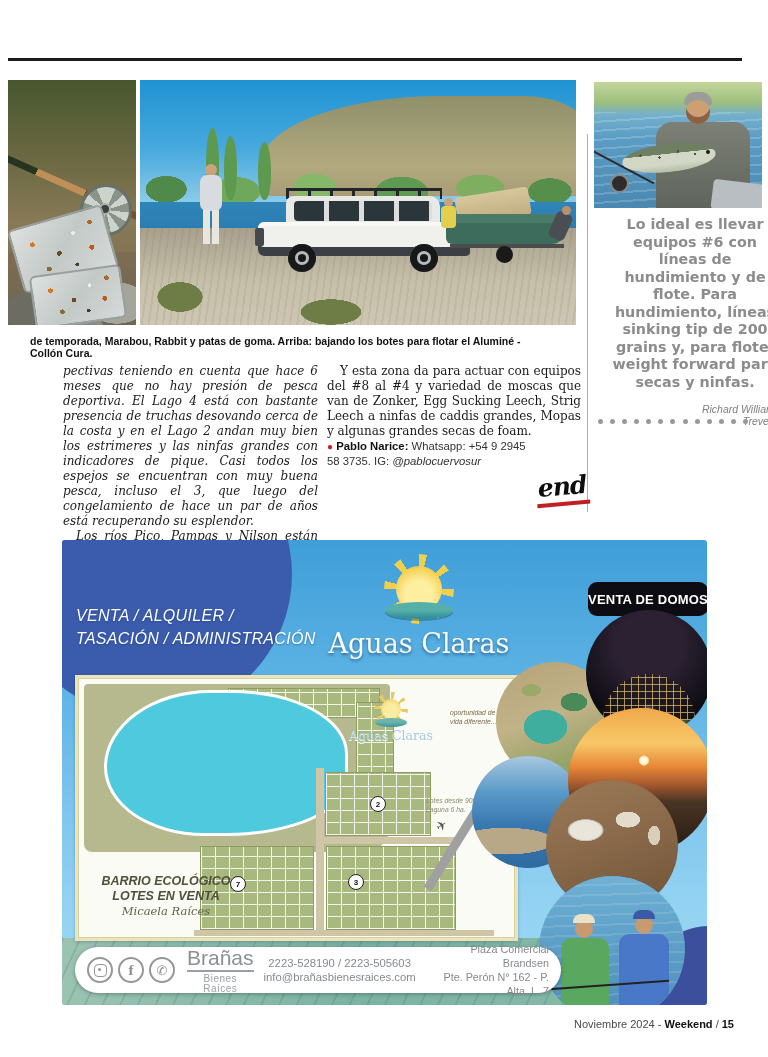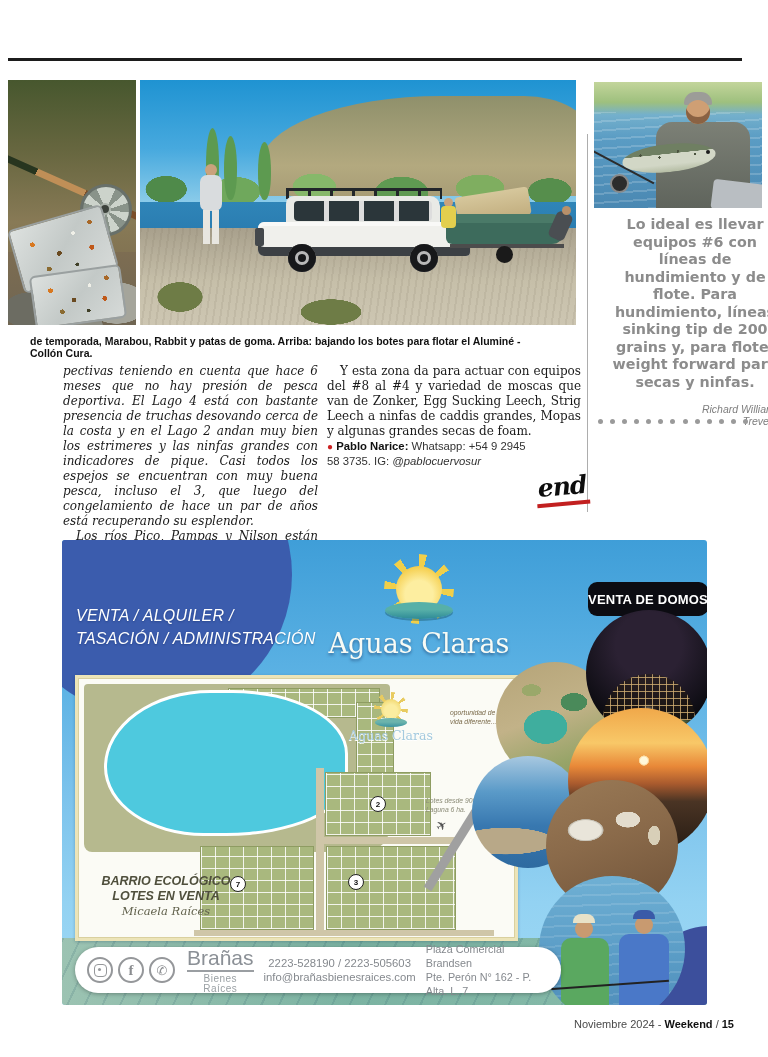--- a/index.html
+++ b/index.html
@@ -269,21 +269,21 @@
   .sicon{width:26px;height:26px;border:2px solid #95979a;border-radius:50%;box-sizing:border-box;
     display:flex;align-items:center;justify-content:center;color:#8b8d90;}
   .ig-frame{width:11px;height:11px;border:1.7px solid #95979a;border-radius:4px;position:relative;}
   .ig-dot{position:absolute;left:3px;top:3px;width:3px;height:3px;border-radius:50%;background:#95979a;}
   .fb-glyph{font-family:"Liberation Serif",serif;font-weight:bold;font-size:15px;line-height:1;}
   .wa-glyph{font-size:13px;line-height:1;}
   .branas{text-align:center;line-height:1;margin-left:2px;}
   .branas-name{font-size:21px;color:#8b9096;border-bottom:2px solid #9a9ea2;padding-bottom:2px;}
   .branas-sub{font-size:10px;color:#9aa0a4;letter-spacing:.5px;margin-top:2px;}
   .pill-phones{flex:1;text-align:center;line-height:14px;font-size:11.3px;color:#85898e;}
-  .pill-addr{text-align:left;line-height:14px;font-size:10.8px;color:#85898e;width:160px;}
+  .pill-addr{text-align:right;line-height:14px;font-size:10.8px;color:#85898e;width:160px;}
 
   
   .footer{right:34px;top:1018px;font-size:11px;color:#4a4a4a;}
   .fbold{font-weight:bold;color:#111;}
 </style>
 </head>
 <body>
 
 <div class="page">
 

